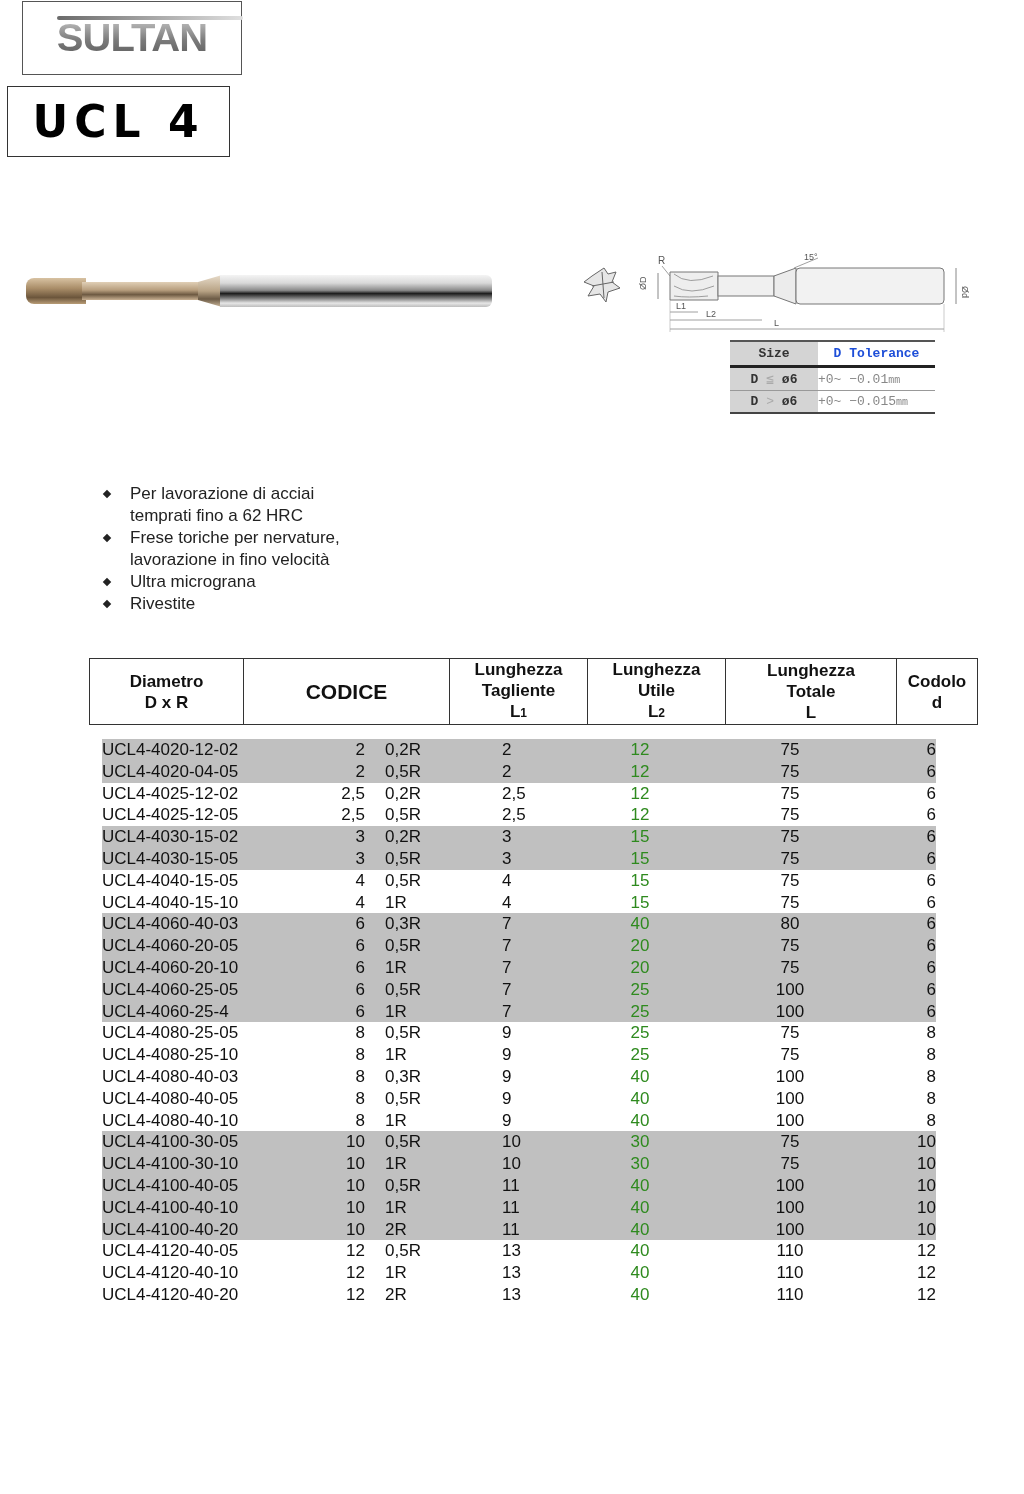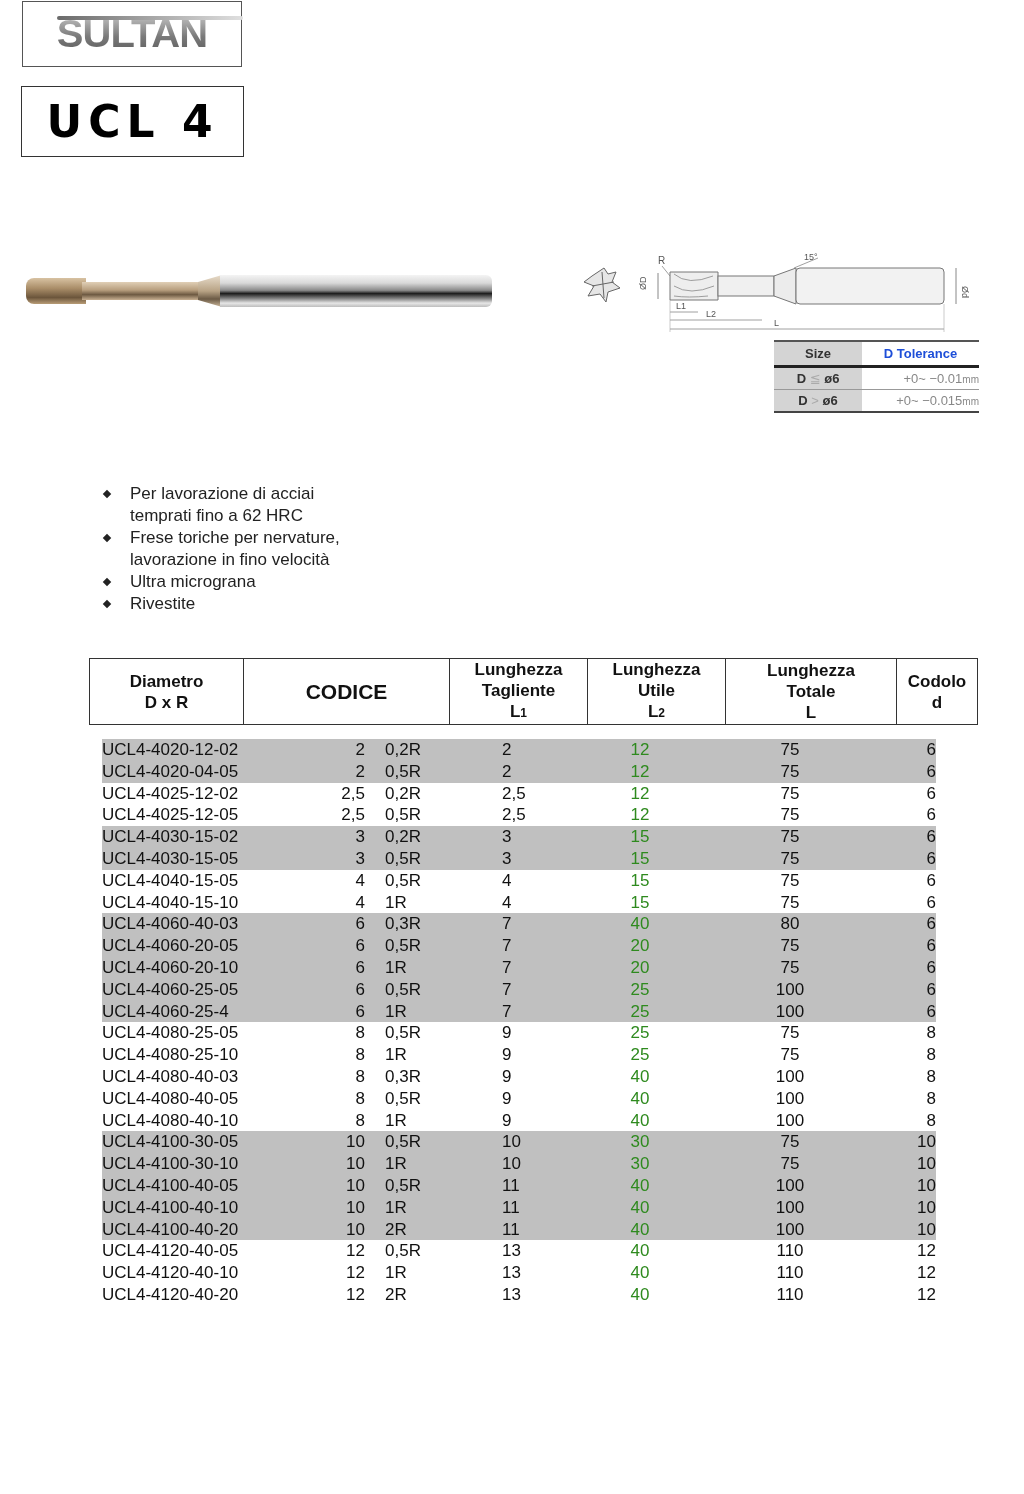--- a/index.html
+++ b/index.html
@@ -1,36 +1,36 @@
 <!DOCTYPE html>
 <html><head>
 <meta charset="utf-8">
 <style>
   html, body { margin:0; padding:0; background:#ffffff; }
   body { width:1024px; height:1494px; position:relative; font-family:"Liberation Sans", sans-serif; color:#111; overflow:hidden; }
 
-  .logo-box { position:absolute; left:22px; top:1px; width:220px; height:66px; border:1px solid #555; box-sizing:border-box; display:flex; align-items:center; justify-content:center; }
+  .logo-box { position:absolute; left:22px; top:1px; width:220px; height:74px; border:1px solid #555; box-sizing:border-box; display:flex; align-items:center; justify-content:center; }
   .logo-text { font-family:"Liberation Sans", sans-serif; font-weight:bold; font-size:40px; letter-spacing:-1px; color:#8a8a8a; background:linear-gradient(180deg,#c8c8c8 0%,#7a7a7a 55%,#5a5a5a 100%); -webkit-background-clip:text; background-clip:text; -webkit-text-fill-color:transparent; position:relative; transform:scaleY(0.95); }
   .logo-swoosh { position:absolute; left:34px; top:14px; width:186px; height:4px; background:linear-gradient(90deg,#6a6a6a,#e0e0e0); border-radius:2px; }
 
-  .model-box { position:absolute; left:21px; top:86px; width:223px; height:71px; border:1px solid #333; box-sizing:border-box; display:flex; align-items:center; justify-content:center; }
+  .model-box { position:absolute; left:7px; top:86px; width:223px; height:71px; border:1px solid #333; box-sizing:border-box; display:flex; align-items:center; justify-content:center; }
   .model-text { font-family:"DejaVu Sans", sans-serif; font-weight:bold; font-size:44px; letter-spacing:6px; color:#000; }
 
   .tool-photo { position:absolute; left:22px; top:270px; width:475px; height:44px; }
   .tool-tip { position:absolute; left:4px; top:8px; width:60px; height:26px; background:linear-gradient(180deg,#d8c2a2 0%,#a98d68 40%,#6c563c 75%,#b89c76 100%); border-radius:8px 0 0 8px; }
   .tool-neck { position:absolute; left:60px; top:12px; width:120px; height:18px; background:linear-gradient(180deg,#e0cfb6 0%,#b79e7e 45%,#6e5a42 70%,#c9b193 100%); }
   .tool-taper2 { position:absolute; left:176px; top:5px; width:24px; height:32px; background:linear-gradient(180deg,#e8dccb 0%,#b8a385 50%,#6b5a45 75%,#cdb99d 100%); clip-path:polygon(0 22%,100% 0,100% 100%,0 78%); }
   .tool-shank { position:absolute; left:198px; top:5px; width:272px; height:32px; background:linear-gradient(180deg,#f4f4f4 0%,#d9d9d9 25%,#8a8a8a 48%,#1e1e1e 58%,#7a7a7a 72%,#e6e6e6 88%,#bdbdbd 100%); border-radius:0 6px 6px 0; }
 
   .diagram { position:absolute; left:578px; top:246px; width:400px; height:100px; }
-  .tol-table { position:absolute; left:730px; top:340px; width:205px; border-collapse:collapse; font-family:Liberation Sans, sans-serif;margin-left:44px; }
+  .tol-table { position:absolute; left:730px; top:340px; width:205px; border-collapse:collapse; font-family:Liberation Mono, monospace; }
   .tol-table th { font-size:13px; font-weight:bold; color:#1d4ed8; padding:4px 0; border-top:2px solid #555; border-bottom:3px solid #222; }
   .tol-table td { font-size:13px; padding:3px 0; border-bottom:1px solid #999; }
   .tol-table .c1 { background:#d4d4d4; width:88px; text-align:center; font-weight:bold; color:#333; }
-  .tol-table .c2 { text-align:right; color:#888; }
+  .tol-table .c2 { text-align:left; color:#888; }
   .tol-table tr:last-child td { border-bottom:2px solid #444; }
   .tol-table .sym { color:#aaa; font-weight:normal; }
   .tol-table .mm { font-size:10px; }
 
   .features { position:absolute; left:104px; top:483px; margin:0; padding:0; list-style:none; font-size:17px; line-height:22px; color:#222; }
   .features li { position:relative; padding-left:26px; }
   .bullet { position:absolute; left:0; top:8px; width:6px; height:6px; background:#222; transform:rotate(45deg); }
 
   .spec-header { position:absolute; left:89px; top:658px; width:889px; height:67px; border:1px solid #333; box-sizing:border-box; display:flex; }
   .spec-header .hc { border-right:1px solid #333; display:flex; flex-direction:column; align-items:center; justify-content:center; font-weight:bold; font-size:17px; line-height:21px; text-align:center; color:#111; }

